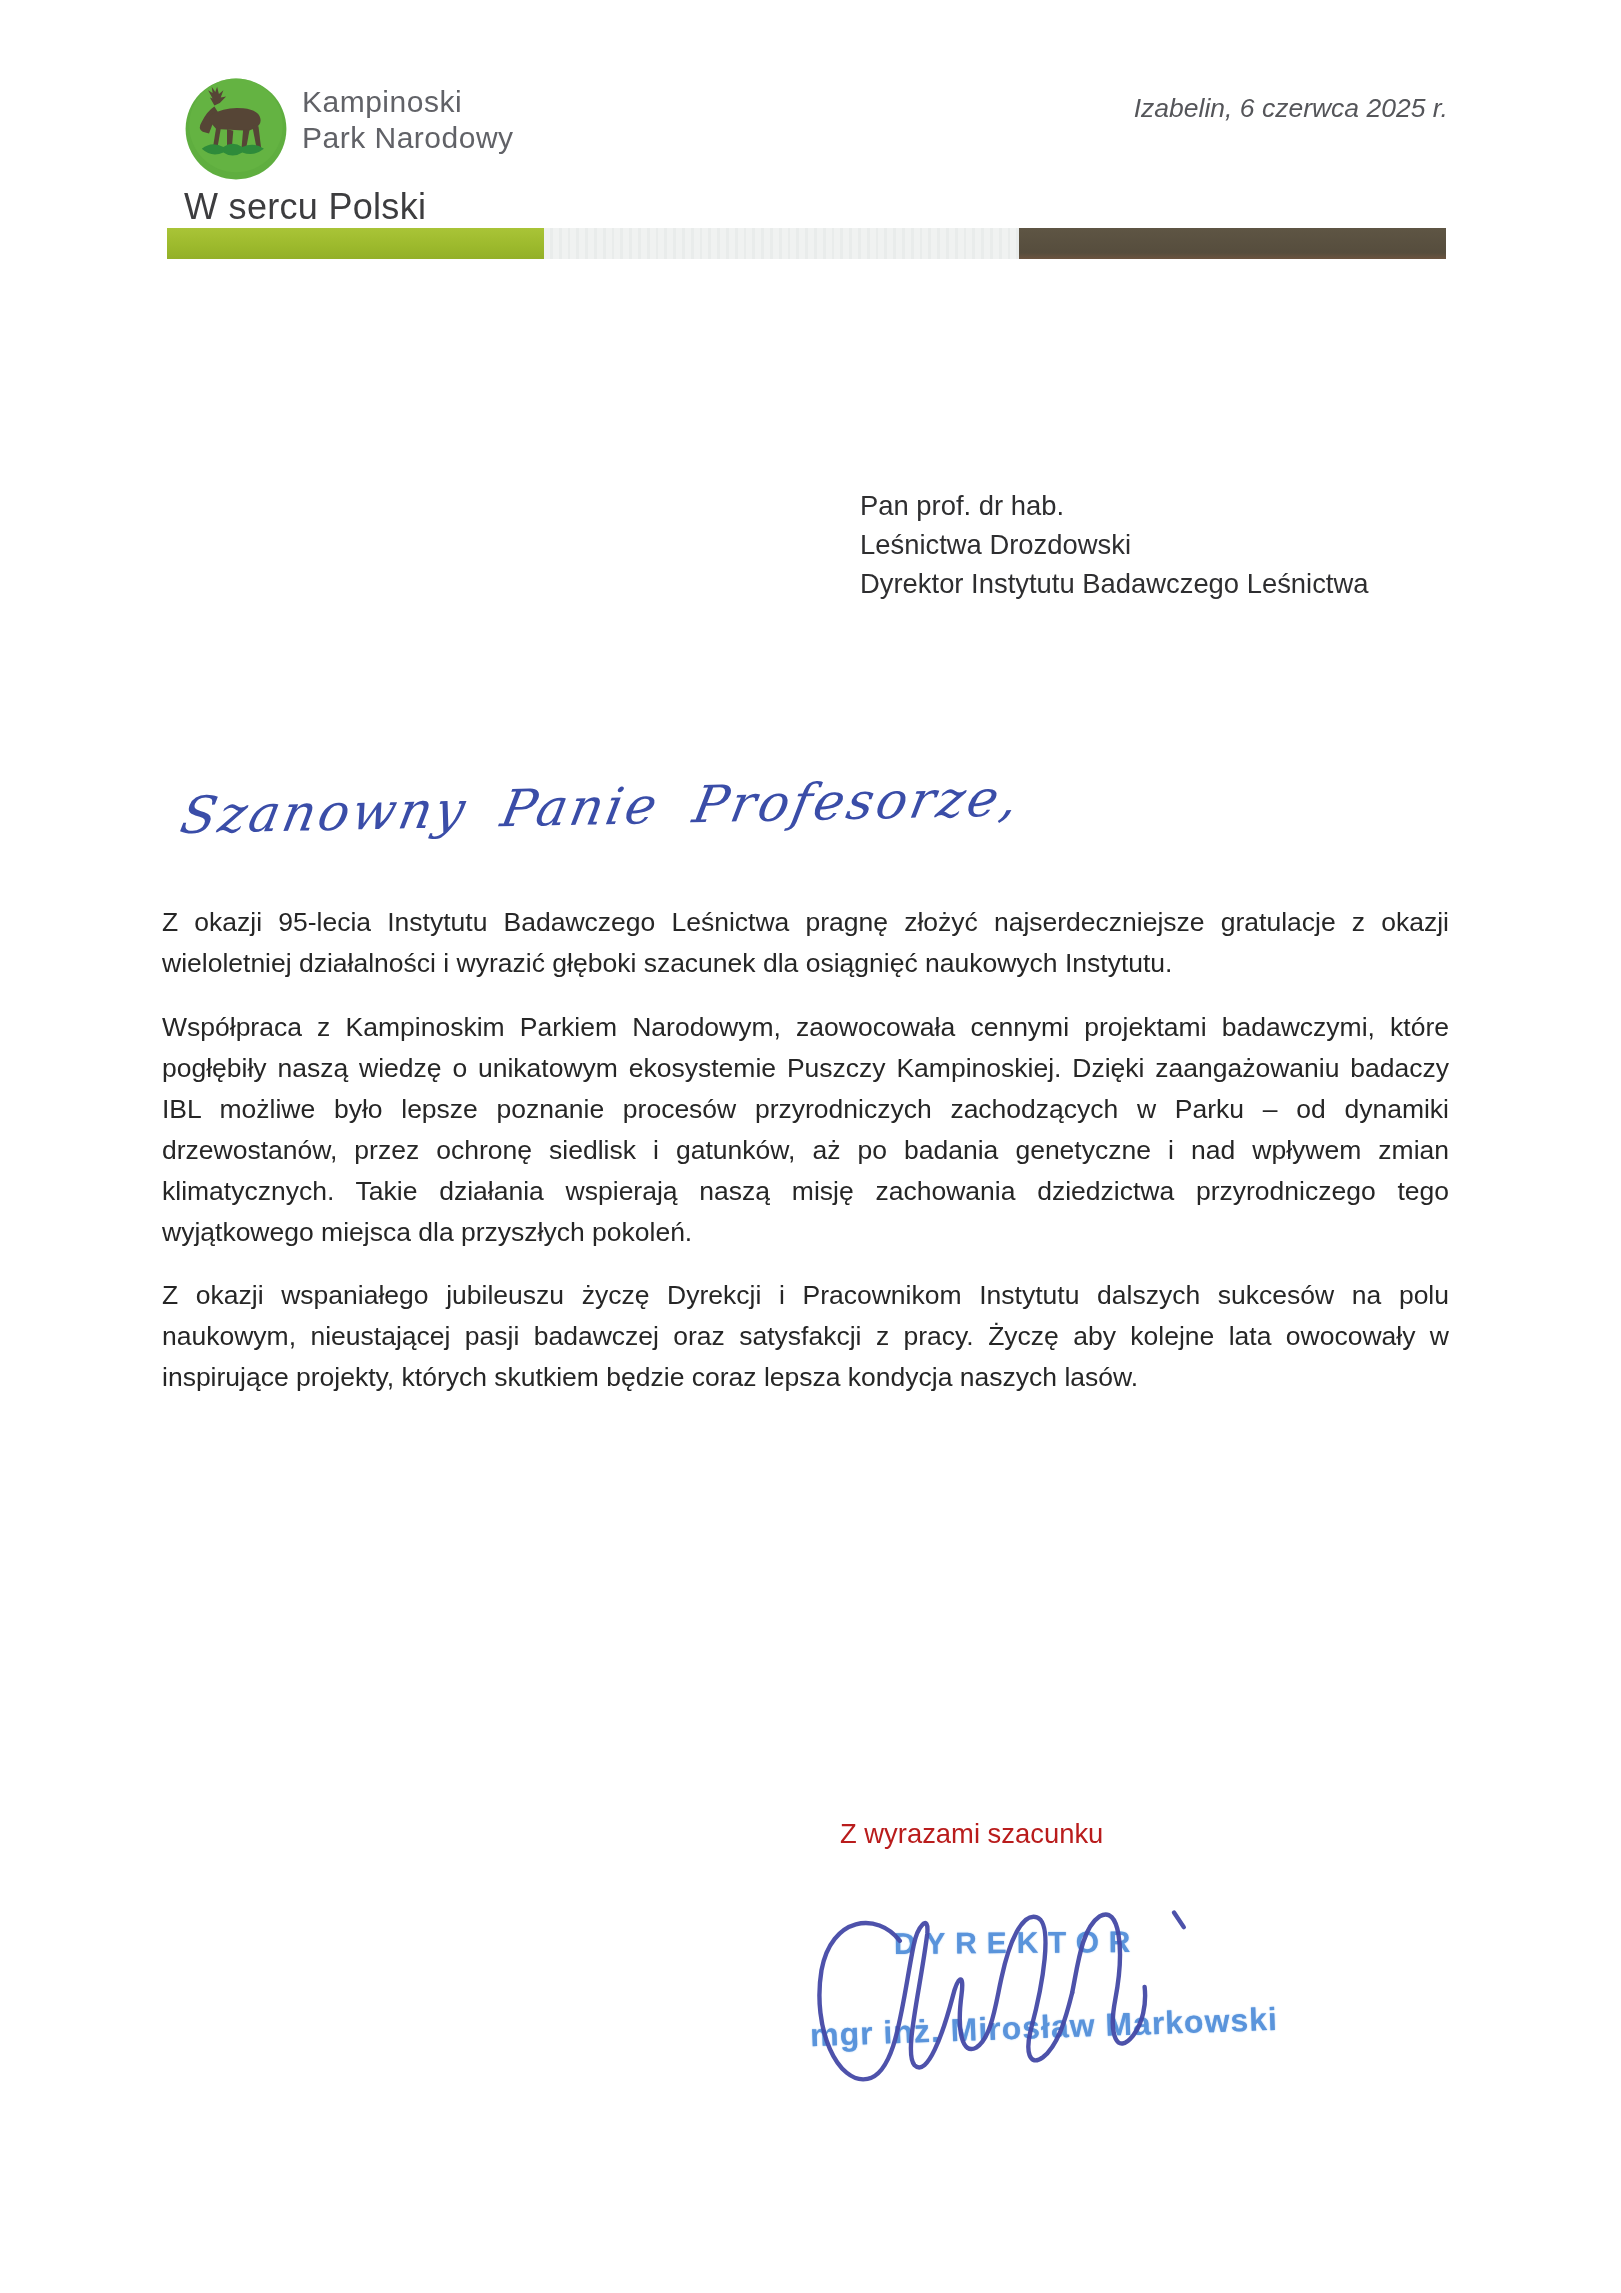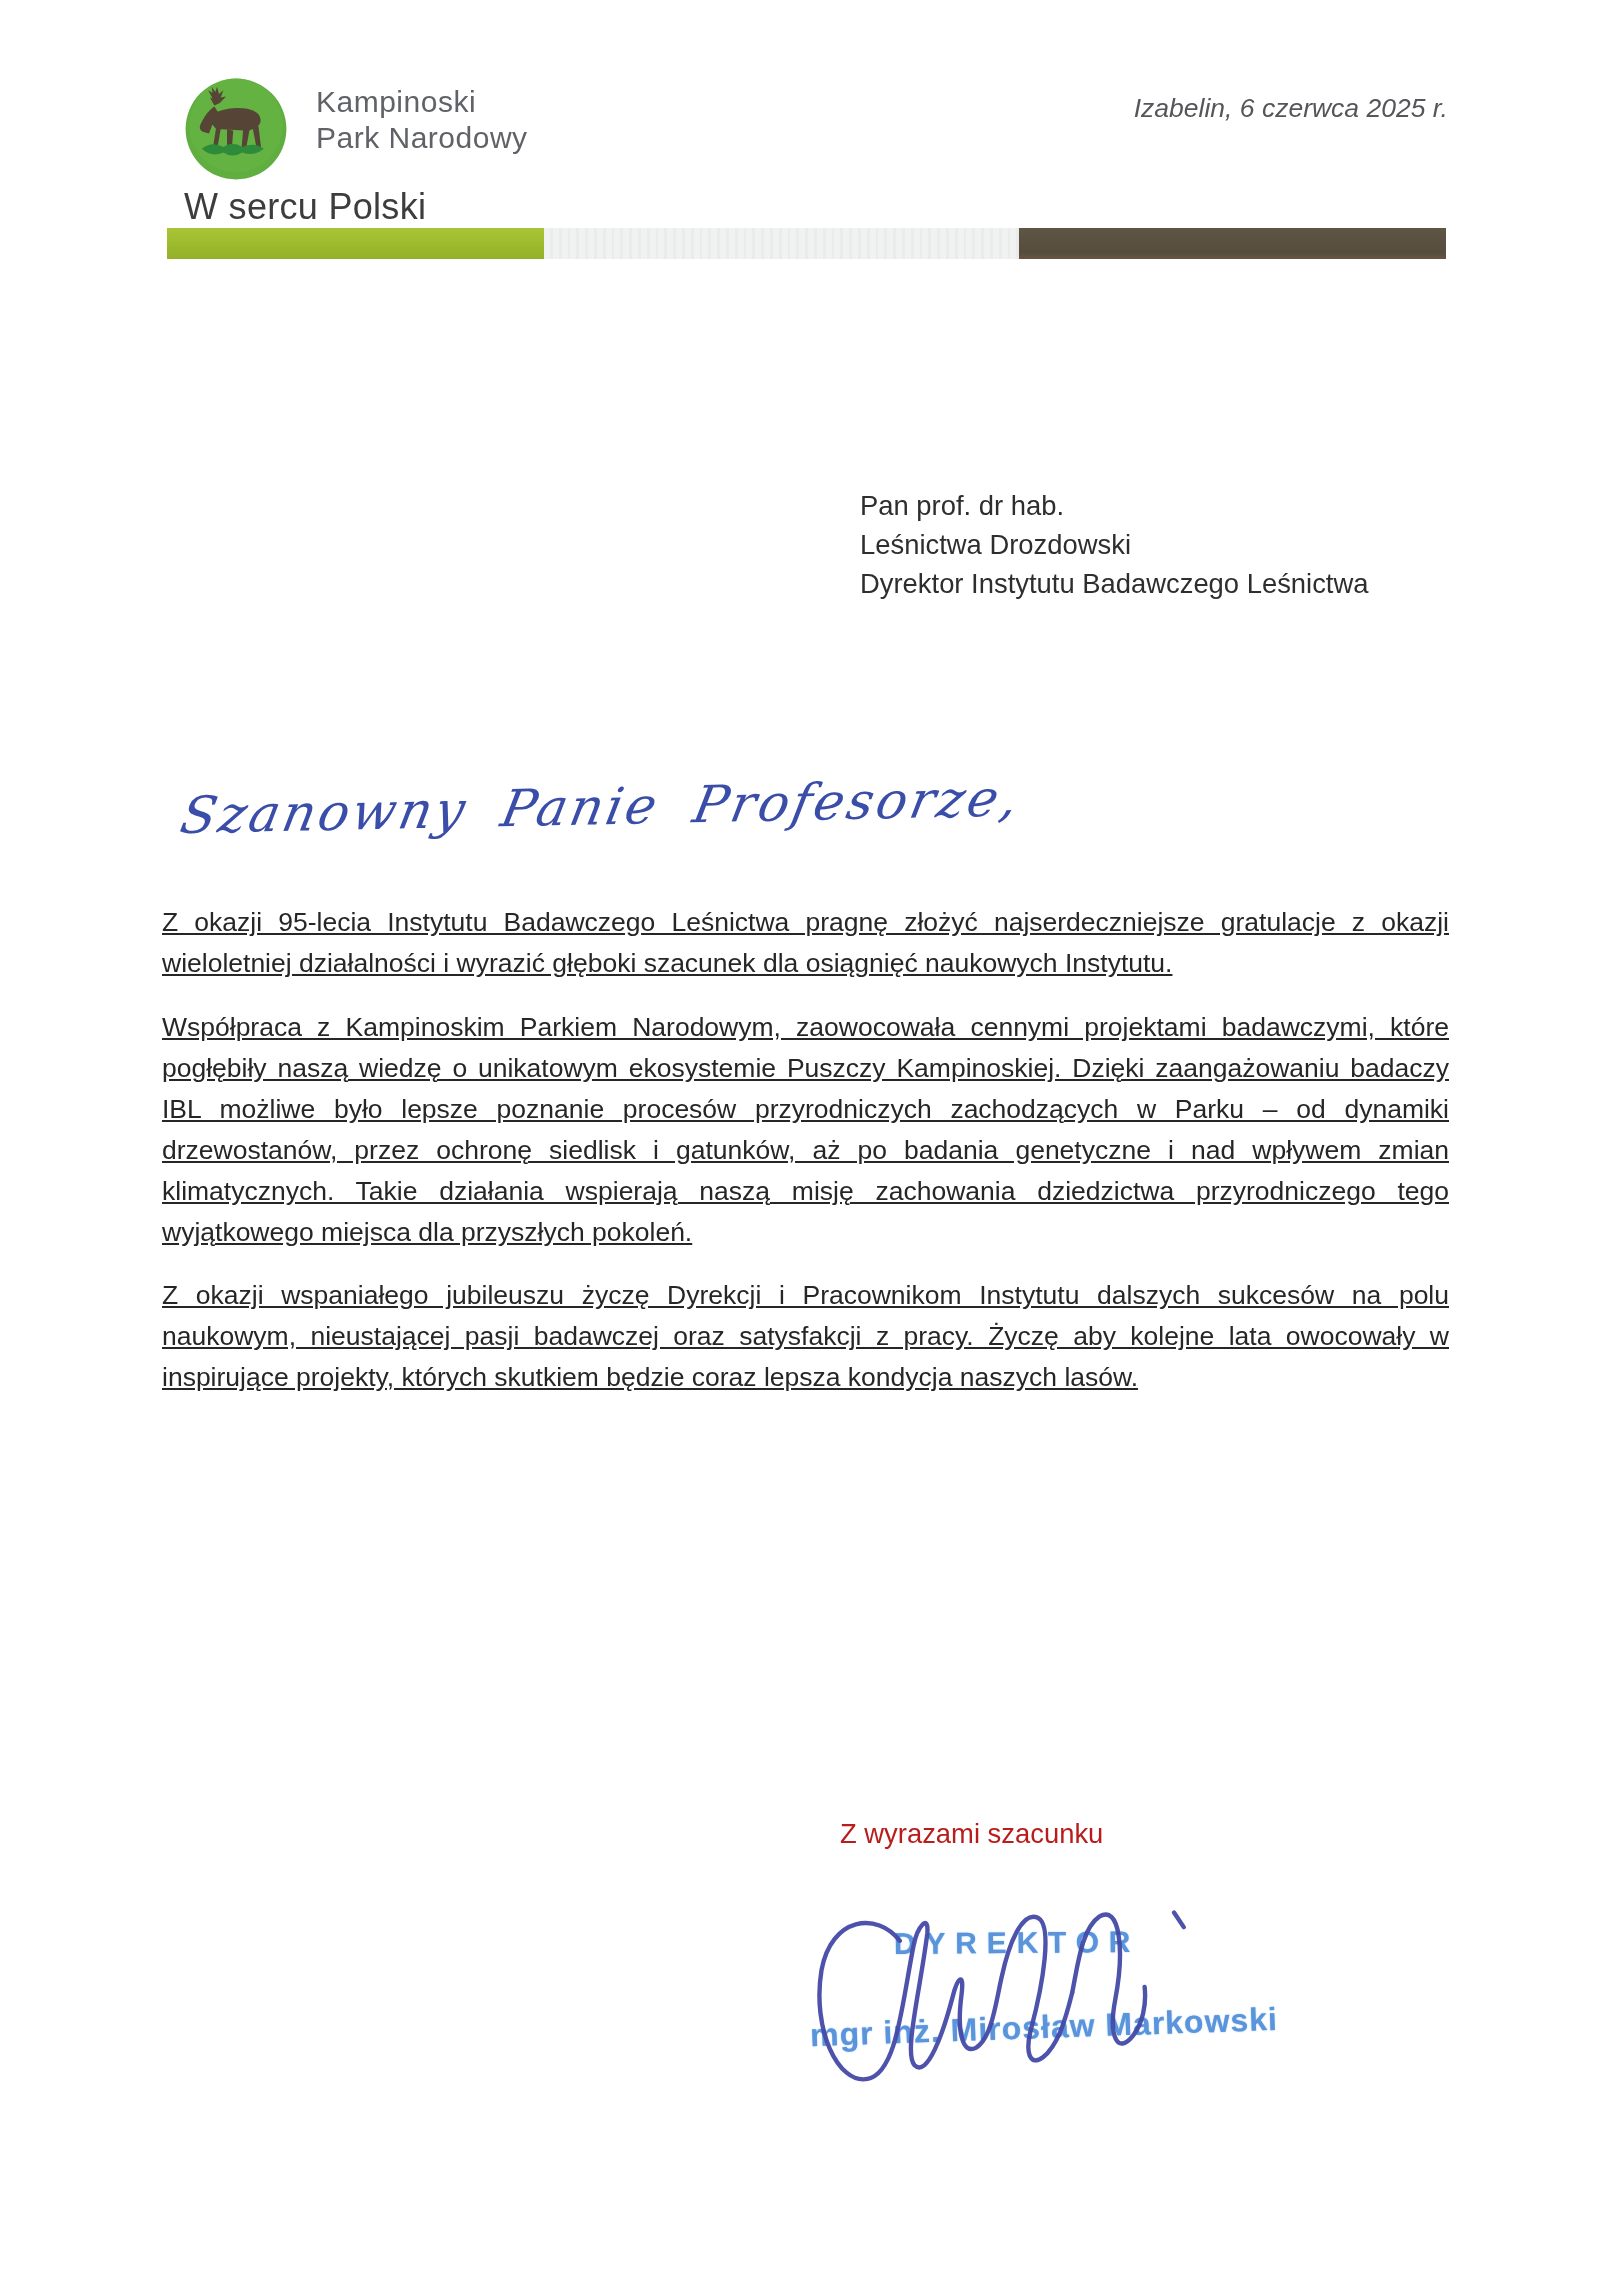--- a/index.html
+++ b/index.html
@@ -7,21 +7,21 @@
     position:relative;
     width:1621px;height:2294px;
     margin:0 auto;
     background:#ffffff;
     font-family:"Liberation Sans", sans-serif;
     overflow:hidden;
   }
   
   .logo{position:absolute;left:182px;top:74px;width:108px;height:110px;}
   .org-name{
-    position:absolute;left:316px;top:84px;
+    position:absolute;left:302px;top:84px;
     font-size:30px;line-height:36px;color:#616267;letter-spacing:0.5px;
   }
   .tagline{
     position:absolute;left:184px;top:186px;
     font-size:36px;font-weight:normal;color:#3d3d3f;letter-spacing:0.3px;
   }
   .date-line{
     position:absolute;right:173px;top:93px;
     font-size:26.5px;color:#55565a;font-style:italic;
   }
@@ -49,21 +49,21 @@
     transform:skewX(-12deg) rotate(-1.2deg);
     transform-origin:left bottom;
     white-space:nowrap;
   }
   
   .body-text{
     position:absolute;left:162px;top:902px;width:1287px;
     font-size:26.5px;line-height:41px;color:#262626;
     text-align:justify;
   }
-  .body-text p{margin:0 0 22.5px 0;text-decoration:underline;}
+  .body-text p{margin:0 0 22.5px 0;}
   
   .closing{
     position:absolute;left:840px;top:1818px;
     font-size:27.4px;color:#b91c1c;
   }
   
   .sign-area{position:absolute;left:784px;top:1887px;width:451px;height:235px;}
   .stamp-line1{
     position:absolute;left:110px;top:39px;
     font-size:30px;font-weight:bold;letter-spacing:9.8px;

